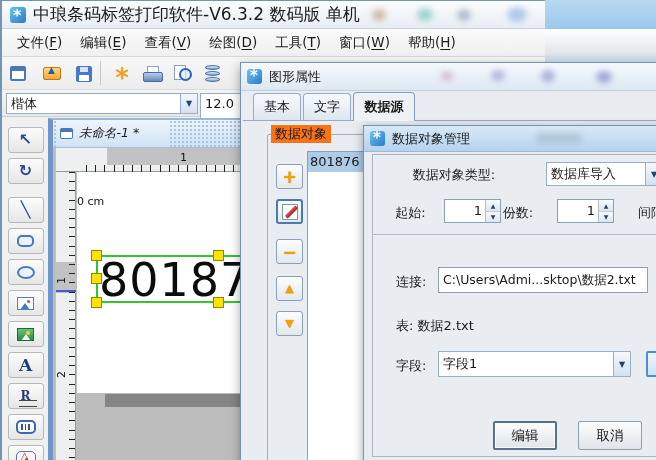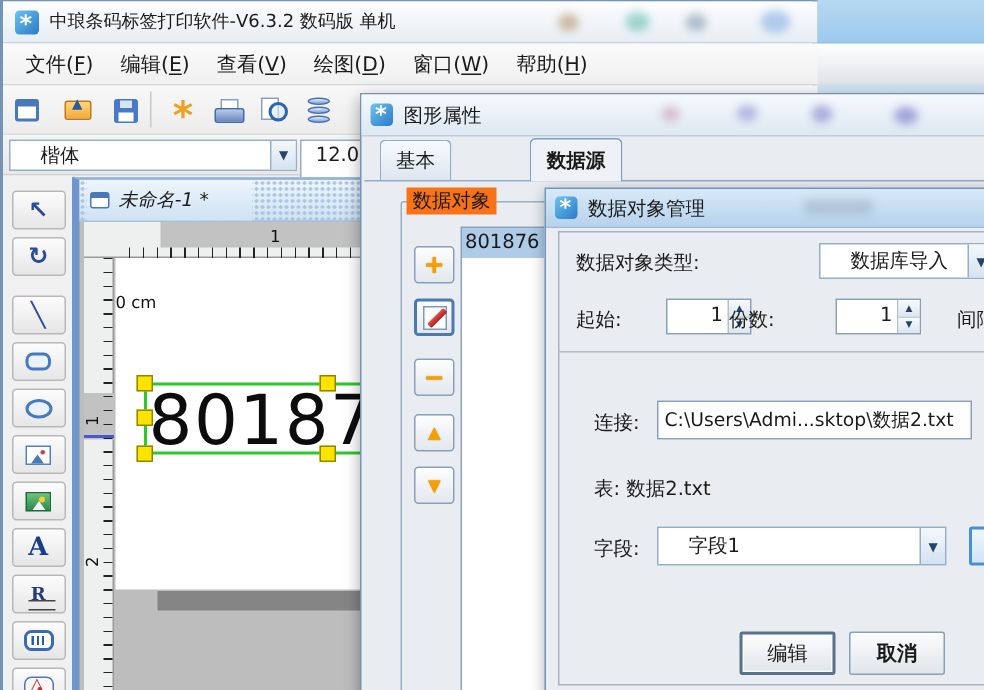--- a/index.html
+++ b/index.html
@@ -10,21 +10,21 @@
   
   .bgwin-blue { left:543px; top:0; width:113px; height:29px; background:linear-gradient(#b7d9f2,#9cc8ec); border-left:2px solid #6fa3d0; }
   .bgwin-white { left:543px; top:29px; width:113px; height:27px; background:linear-gradient(#ffffff,#dfe3e6); box-shadow:0 1px 2px rgba(0,0,0,.35); }
   .bgwin-lower { left:543px; top:56px; width:113px; height:10px; background:#cfe0ef; }
 
   
   .main-window { left:0; top:0; width:543px; height:460px; background:#f0f0f0; border-left:2px solid #7494b4; border-top:1px solid #7494b4; border-right:1px solid #7494b4; }
   .titlebar { left:0; top:0; width:543px; height:28px; background:linear-gradient(#fcfdfe,#e7edf4); border-bottom:1px solid #c8d4e0; display:flex; align-items:center; padding-left:8px; }
   .app-icon { width:16px; height:16px; border-radius:3px; background:linear-gradient(135deg,#6cc4f0,#2a7ac8); position:relative; flex:0 0 16px; }
   .app-icon::before { content:"*"; position:absolute; left:3px; top:-1px; color:#fff; font-weight:bold; font-size:16px; }
-  .title-text { margin-left:7px; font-size:12px; white-space:nowrap; }
+  .title-text { margin-left:7px; font-size:17px; white-space:nowrap; }
   .blob { border-radius:50%; filter:blur(3px); opacity:.55; }
 
   .menubar { left:0; top:28px; width:543px; height:28px; background:linear-gradient(#fafafa,#f0f0f0); border-bottom:1px solid #d8d8d8; display:flex; align-items:center; padding-left:6px; }
   .menu-item { padding:3px 9px; white-space:nowrap; font-size:13.5px; }
   .menu-item u { text-underline-offset:2px; }
 
   .toolbar { left:0; top:56px; width:543px; height:33px; background:linear-gradient(#f8f8f8,#ececec); border-bottom:1px solid #dcdcdc; }
   .tbtn { position:absolute; top:3px; width:28px; height:27px; border:1px solid transparent; border-radius:3px; display:flex; align-items:center; justify-content:center; }
   .tsep { position:absolute; left:98px; top:4px; width:1px; height:24px; background:#c8c8c8; }
 
@@ -40,21 +40,21 @@
   .ic-print::before { content:""; position:absolute; left:4px; top:0; width:10px; height:7px; background:#fff; border:1px solid #8aa0c0; }
   .ic-print::after { content:""; position:absolute; left:0; top:6px; width:18px; height:8px; background:linear-gradient(#b8cce8,#6888c0); border:1px solid #4868a8; border-radius:2px; }
   .ic-preview { position:relative; width:18px; height:17px; }
   .ic-preview::before { content:""; position:absolute; left:1px; top:0; width:10px; height:13px; background:#fff; border:1px solid #8aa0c0; }
   .ic-preview::after { content:""; position:absolute; left:6px; top:3px; width:9px; height:9px; border:2px solid #2a64b4; border-radius:50%; background:rgba(220,236,255,.6); }
   .ic-db { display:flex; flex-direction:column; gap:1px; }
   .ic-db span { width:15px; height:5px; border-radius:50%; background:linear-gradient(#e8f0fa,#7aa0d4); border:1px solid #4870b0; }
 
   .fontbar { left:0; top:89px; width:543px; height:27px; background:linear-gradient(#f4f4f4,#e8e8e8); border-bottom:1px solid #d0d0d0; }
   .combo { position:absolute; background:#fff; border:1px solid #96aec6; display:flex; align-items:center; }
-  .combo .cv { flex:1; padding-left:20px; overflow:hidden; white-space:nowrap; }
+  .combo .cv { flex:1; padding-left:4px; overflow:hidden; white-space:nowrap; }
   .combo .carrow { width:17px; align-self:stretch; background:linear-gradient(#f4f8fc,#d4e2f0); border-left:1px solid #96aec6; display:flex; align-items:center; justify-content:center; }
   .combo .carrow::before { content:"▼"; font-size:8px; color:#24446c; }
   .sizefield { position:absolute; background:#fff; border:1px solid #96aec6; padding:2px 0 0 4px; }
 
   
   .palette { left:0; top:116px; width:48px; height:344px; background:#f0f0f0; border-right:1px solid #d8d8d8; display:flex; flex-direction:column; align-items:center; padding-top:10px; }
   .pbtn { width:36px; height:26px; margin-bottom:5px; background:linear-gradient(#fcfcfc,#e6e6e6); border:1px solid #b8b8b8; border-radius:3px; display:flex; align-items:center; justify-content:center; flex:0 0 26px; }
   .pgap { flex:0 0 8px; }
   .pglyph { font-size:16px; font-weight:bold; color:#2a4a9a; line-height:16px; }
   [data-name="text-tool"] .pglyph { font-family:"DejaVu Serif","Liberation Serif",serif; font-size:17px; color:#1a3c8c; }
@@ -119,21 +119,21 @@
   .plist { position:absolute; left:66px; top:88px; width:57px; height:328px; background:#fff; border:1px solid #8aa0b8; overflow:hidden; }
   .plist .row { height:20px; line-height:20px; padding-left:2px; white-space:nowrap; font-size:13px; }
   .plist .row.selected { background:#aecbe8; }
 
   
   .dom-dialog { left:363px; top:125px; width:310px; height:350px; background:#e9edf2; }
   .dom-title { height:26px; background:linear-gradient(#d8e9f8,#b6d2ec); border-bottom:1px solid #9ab8d8; }
   .dgroup { position:absolute; left:8px; top:28px; width:300px; height:303px; border:1px solid #a8b4c0; }
   .dsep { position:absolute; left:8px; top:108px; width:300px; height:1px; background:#b0bcc8; }
   .dlabel { position:absolute; font-size:13px; white-space:nowrap; }
-  .r { text-align:left; }
+  .r { text-align:center; }
   .field { position:absolute; background:#fff; border:1px solid #8aa0b8; font-size:12.5px; display:flex; align-items:center; padding-left:4px; overflow:hidden; white-space:nowrap; }
   .spinner { position:absolute; width:57px; height:24px; background:#fff; border:1px solid #8aa0b8; display:flex; }
   .spinner .sval { flex:1; text-align:right; padding:3px 3px 0 0; font-size:13px; }
   .spinner .sbtns { width:15px; border-left:1px solid #b0c0d0; display:flex; flex-direction:column; }
   .spinner .sb { flex:1; background:linear-gradient(#f8fafc,#dce6f0); display:flex; align-items:center; justify-content:center; font-size:6px; color:#24446c; }
   .spinner .sb + .sb { border-top:1px solid #c0ccd8; }
   .btn { position:absolute; width:64px; height:29px; background:linear-gradient(#fdfdfd,#dfe5ea); border:1px solid #8aa0b8; border-radius:2px; display:flex; align-items:center; justify-content:center; font-size:13.5px; }
   .btn.default { border:2px solid #5a7288; box-shadow:inset 0 0 0 1px #f8fafc; }
   .partial-btn { position:absolute; left:282px; top:225px; width:40px; height:26px; background:linear-gradient(#eef6fd,#cfe4f6); border:2px solid #4a90d0; border-radius:2px; }
 </style>
@@ -155,20 +155,21 @@
       <span class="abs blob" style="left:415px;top:7px;width:16px;height:13px;background:#58b8b0;" data-name="aero-blur-blob"></span>
       <span class="abs blob" style="left:455px;top:8px;width:14px;height:12px;background:#7890a8;" data-name="aero-blur-blob"></span>
       <span class="abs blob" style="left:505px;top:6px;width:20px;height:15px;background:#78a8e0;" data-name="aero-blur-blob"></span>
     </div>
 
     <div class="abs menubar" data-name="menu-bar">
       <span class="menu-item" data-name="menu-file"><span>文件</span>(<u>F</u>)</span>
       <span class="menu-item" data-name="menu-edit"><span>编辑</span>(<u>E</u>)</span>
       <span class="menu-item" data-name="menu-view"><span>查看</span>(<u>V</u>)</span>
       <span class="menu-item" data-name="menu-draw"><span>绘图</span>(<u>D</u>)</span>
+      <span class="menu-item" data-name="menu-tools"><span>工具</span>(<u>T</u>)</span>
       <span class="menu-item" data-name="menu-window"><span>窗口</span>(<u>W</u>)</span>
       <span class="menu-item" data-name="menu-help"><span>帮助</span>(<u>H</u>)</span>
     </div>
 
     <div class="abs toolbar" data-name="main-toolbar">
       <span class="tbtn" style="left:2px;" data-name="new-document-button">
           <span class="ic-new" data-name="new-document-icon"></span>
         </span>
       <span class="tbtn" style="left:36px;" data-name="open-button">
           <span class="ic-open" data-name="open-icon"></span>
@@ -193,21 +194,21 @@
             <span></span>
           </span>
         </span>
     </div>
 
     <div class="abs fontbar" data-name="format-bar">
       <span class="combo" style="left:4px;top:3px;width:192px;height:21px;" data-name="font-family-combobox">
         <span class="cv" data-name="font-family-value">楷体</span>
         <span class="carrow" data-name="chevron-down-icon"></span>
       </span>
-      <span class="sizefield" style="left:198px;top:3px;width:46px;height:33px;text-align:center;" data-name="font-size-input">12.0</span>
+      <span class="sizefield" style="left:198px;top:3px;width:46px;height:33px;" data-name="font-size-input">12.0</span>
     </div>
 
     <div class="abs palette" data-name="tool-palette">
       <span class="pbtn" data-name="select-tool">
           <span class="pglyph" data-name="cursor-icon">↖</span>
         </span>
       <span class="pbtn" data-name="rotate-tool">
           <span class="pglyph" data-name="rotate-icon">↻</span>
         </span>
       <span class="pgap" data-name="palette-gap"></span>
@@ -278,20 +279,23 @@
       <span class="dlg-icon" data-name="dialog-logo-icon"></span>
       <span class="dlg-title-text" data-name="properties-dialog-title">图形属性</span>
       <span class="abs blob" style="left:200px;top:8px;width:12px;height:10px;background:#c890b8;" data-name="aero-blur-blob"></span>
       <span class="abs blob" style="left:250px;top:7px;width:14px;height:11px;background:#8888d0;" data-name="aero-blur-blob"></span>
       <span class="abs blob" style="left:300px;top:7px;width:14px;height:12px;background:#7878c8;" data-name="aero-blur-blob"></span>
       <span class="abs blob" style="left:355px;top:8px;width:16px;height:12px;background:#6868c0;" data-name="aero-blur-blob"></span>
     </div>
     <span class="tab" style="left:12px;width:48px;" data-name="tab-basic">
         <span>基本</span>
       </span>
+    <span class="tab" style="left:62px;width:48px;" data-name="tab-text">
+        <span>文字</span>
+      </span>
     <span class="tab active" style="left:112px;width:62px;" data-name="tab-datasource">
         <span>数据源</span>
       </span>
     <span class="tabline" data-name="tab-content-border"></span>
     <span class="pgroup-label" data-name="data-object-group-label">数据对象</span>
     <span class="pgroup" data-name="data-object-groupbox"></span>
     <span class="abtn" style="top:101px;" data-name="add-data-object-button">
         <span class="ag" data-name="add-icon">+</span>
       </span>
     <span class="abtn focused" style="top:136px;" data-name="edit-data-object-button">
@@ -350,16 +354,16 @@
     <span class="dlabel" style="left:32px;top:191px;" data-name="table-label">表: 数据2.txt</span>
 
     <span class="dlabel" style="left:32px;top:231px;" data-name="field-label">字段:</span>
     <span class="combo" style="left:74px;top:225px;width:193px;height:26px;" data-name="field-combobox">
       <span class="cv" data-name="field-value">字段1</span>
       <span class="carrow" data-name="chevron-down-icon"></span>
     </span>
     <span class="partial-btn" data-name="clipped-side-button"></span>
 
     <span class="btn default" style="left:129px;top:295px;" data-name="edit-button">编辑</span>
-    <span class="btn" style="left:202px;top:295px;font-weight:bold;" data-name="cancel-button">取消</span>
+    <span class="btn" style="left:214px;top:295px;" data-name="cancel-button">取消</span>
   </div>
 
 </div>
 
 </body></html>

